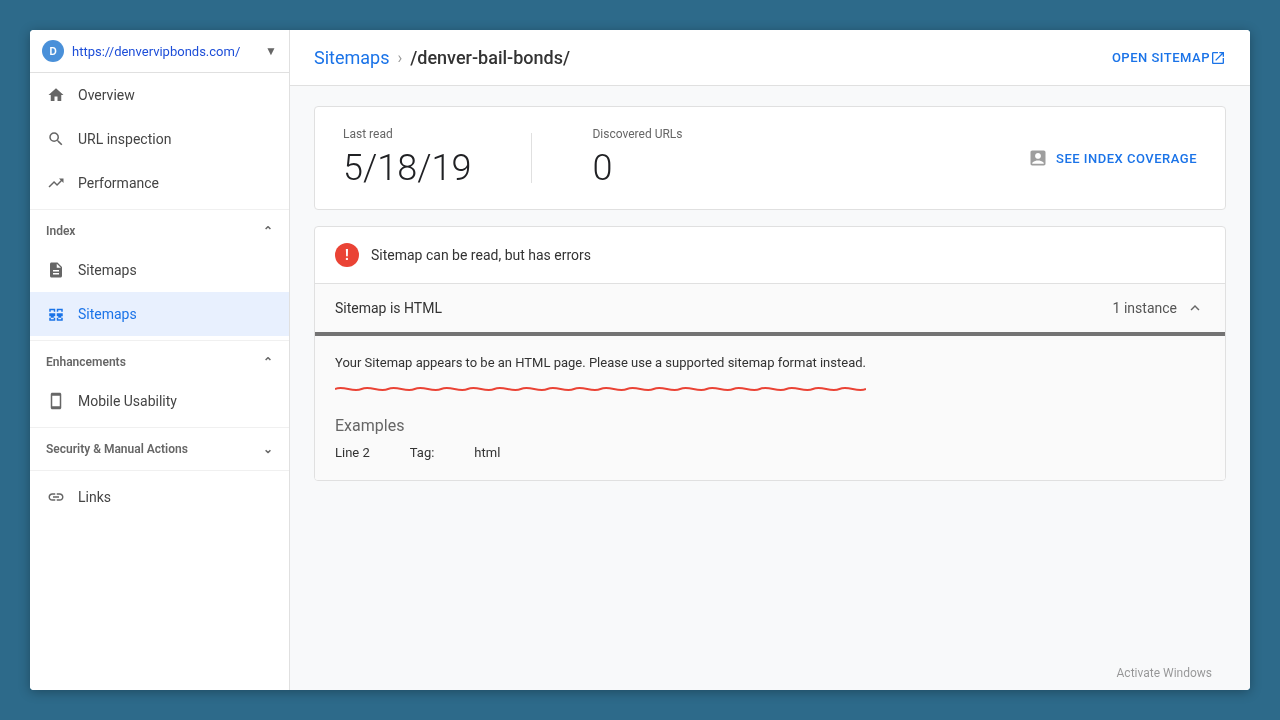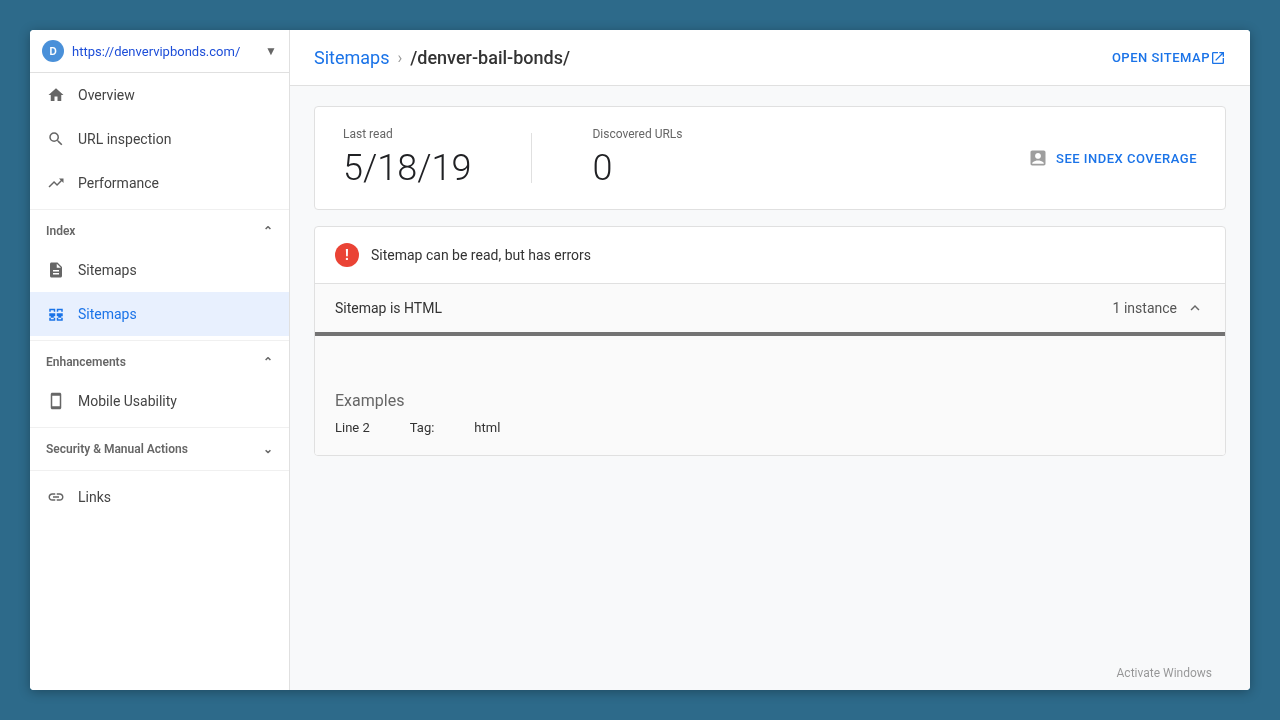--- a/index.html
+++ b/index.html
@@ -459,20 +459,21 @@
               <div class="chevron-up">
                 <svg width="18" height="18" viewBox="0 0 24 24" fill="currentColor">
                     <path d="M7.41 15.41L12 10.83l4.59 4.58L18 14l-6-6-6 6z"></path>
                   </svg>
               </div>
             </div>
           </div>
 
           <div class="detail-panel">
             <div style="position: relative; display: inline-block; padding-bottom: 14px;">
+              <span class="detail-message">Your Sitemap appears to be an HTML page. Please use a supported sitemap format instead.</span>
               
               <svg class="squiggle" height="10" style="position:absolute; bottom:2px; left:0; width:100%;" preserveAspectRatio="none" viewBox="0 0 600 10">
                 <path d="M0,5 C10,1 20,9 30,5 C40,1 50,9 60,5 C70,1 80,9 90,5 C100,1 110,9 120,5 C130,1 140,9 150,5 C160,1 170,9 180,5 C190,1 200,9 210,5 C220,1 230,9 240,5 C250,1 260,9 270,5 C280,1 290,9 300,5 C310,1 320,9 330,5 C340,1 350,9 360,5 C370,1 380,9 390,5 C400,1 410,9 420,5 C430,1 440,9 450,5 C460,1 470,9 480,5 C490,1 500,9 510,5 C520,1 530,9 540,5 C550,1 560,9 570,5 C580,1 590,9 600,5" stroke="#ea4335" stroke-width="2" fill="none"></path>
               </svg>
             </div>
             <div class="examples-label">Examples</div>
             <div class="examples-table">
               <div class="examples-col">
                 <span>Line 2</span>
               </div>

